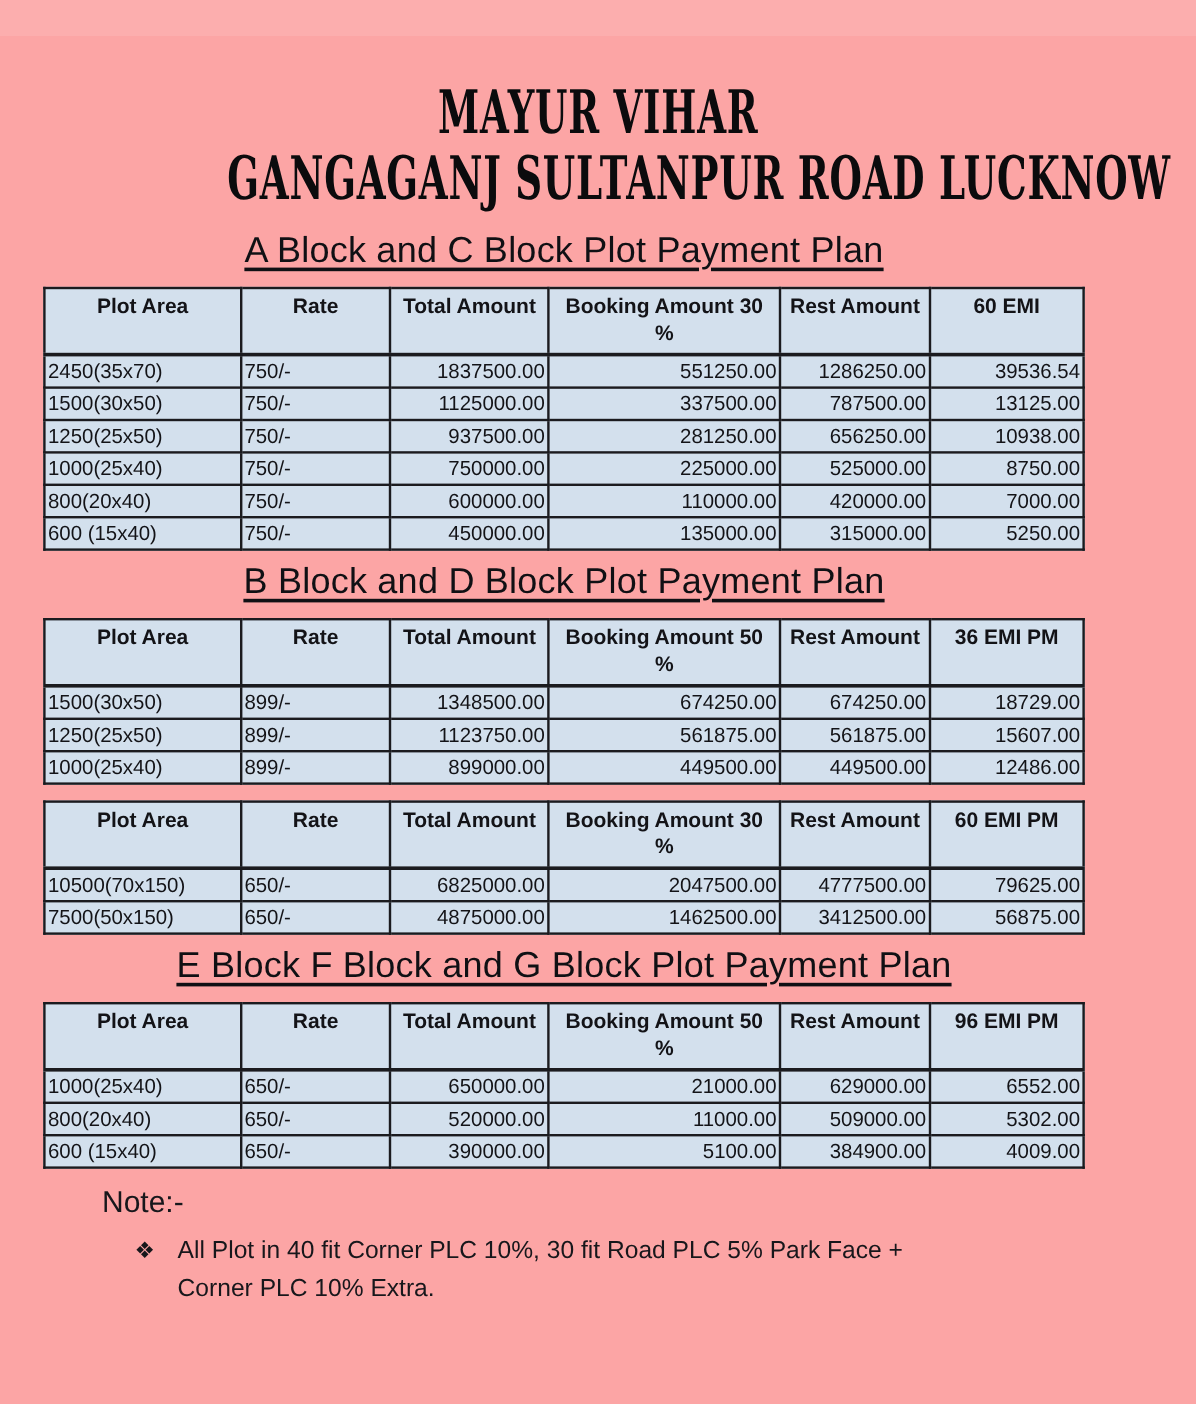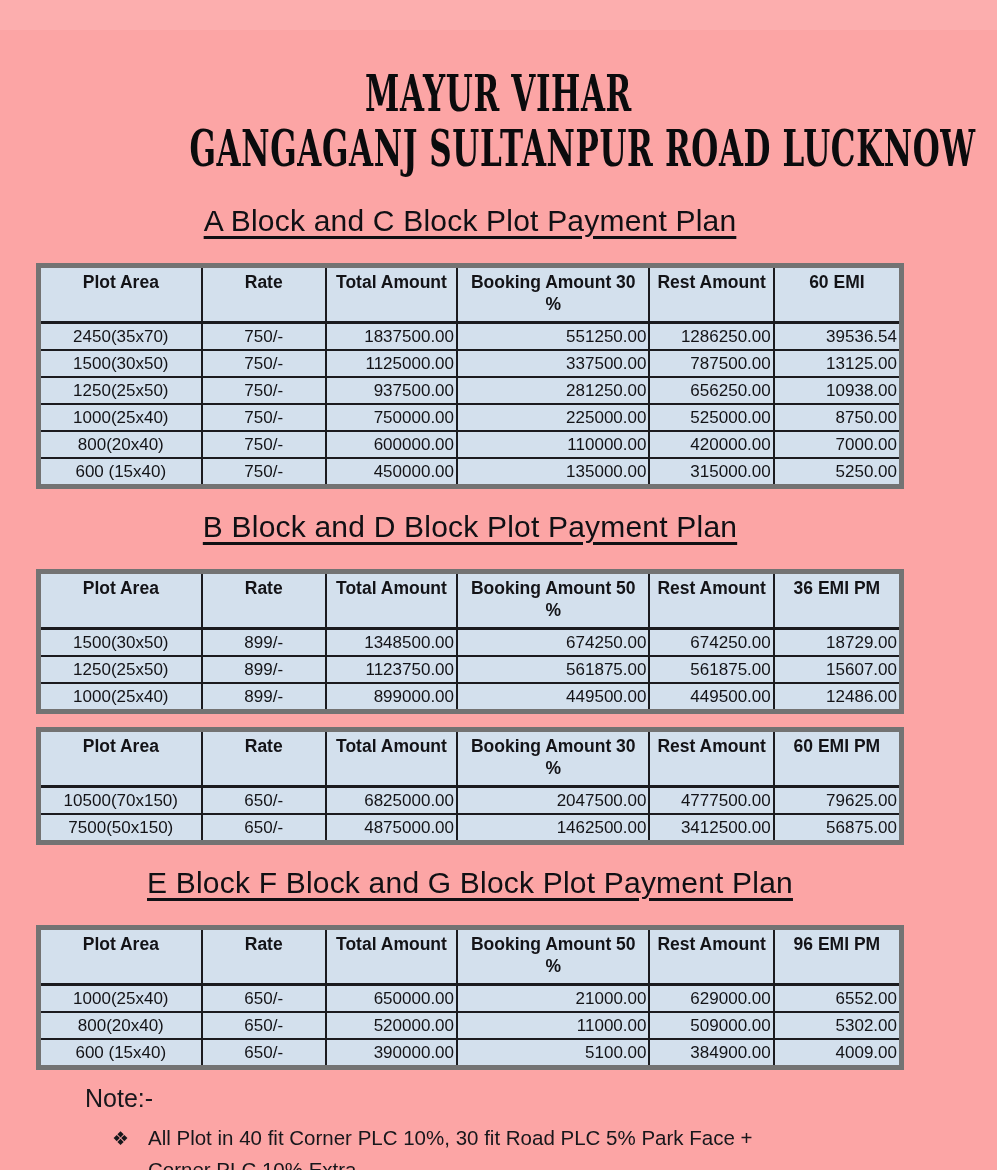--- a/index.html
+++ b/index.html
@@ -29,21 +29,21 @@
     letter-spacing:1px;
     transform:scaleX(0.62);
     transform-origin:50% 50%;
     color:#0b0b0d;
     white-space:nowrap;
   }
 
   .section-heading-wrap { text-align:center; }
   .section-heading {
     display:inline-block;
-    margin:12px;
+    margin:0;
     font-size:30px;
     font-weight:400;
     letter-spacing:0.2px;
     color:#101014;
     text-decoration:underline;
     text-decoration-thickness:3px;
     text-underline-offset:5px;
   }
   .h1gap { margin-top:16px; }
   .hgap  { margin-top:9px; }
@@ -55,41 +55,41 @@
     font-weight:700;
     color:#101014;
   }
 
   table.plan {
     border-collapse:collapse;
     width:868px;
     margin-top:13px;
     table-layout:fixed;
     background:#d3e0ed;
-    border:5px solid #737373;
+    border:2px solid #737373;
   }
   table.plan th, table.plan td {
     border:2px solid #1b1b1f;
     font-size:17px;
     overflow:hidden;
     white-space:nowrap;
   }
   table.plan th {
     font-size:17.5px;
     font-weight:700;
     vertical-align:top;
     text-align:center;
     height:50px;
     padding:3px 2px 0 2px;
     line-height:22px;
     white-space:normal;
   }
   table.plan thead tr { border-bottom:3px solid #1b1b1f; }
   table.plan td { height:25px; padding:0 2px; }
-  td.c-center { text-align:center; }
+  td.c-center { }
   td.c-right  { text-align:right; padding-right:8px;margin-left:20px; }
 
   col.col-plot    { width:18.9%; }
   col.col-rate    { width:14.4%; }
   col.col-total   { width:15.2%; }
   col.col-booking { width:22.3%; }
   col.col-rest    { width:14.4%; }
   col.col-emi     { width:14.8%; }
 
   .note-block { margin-top:14px; }

